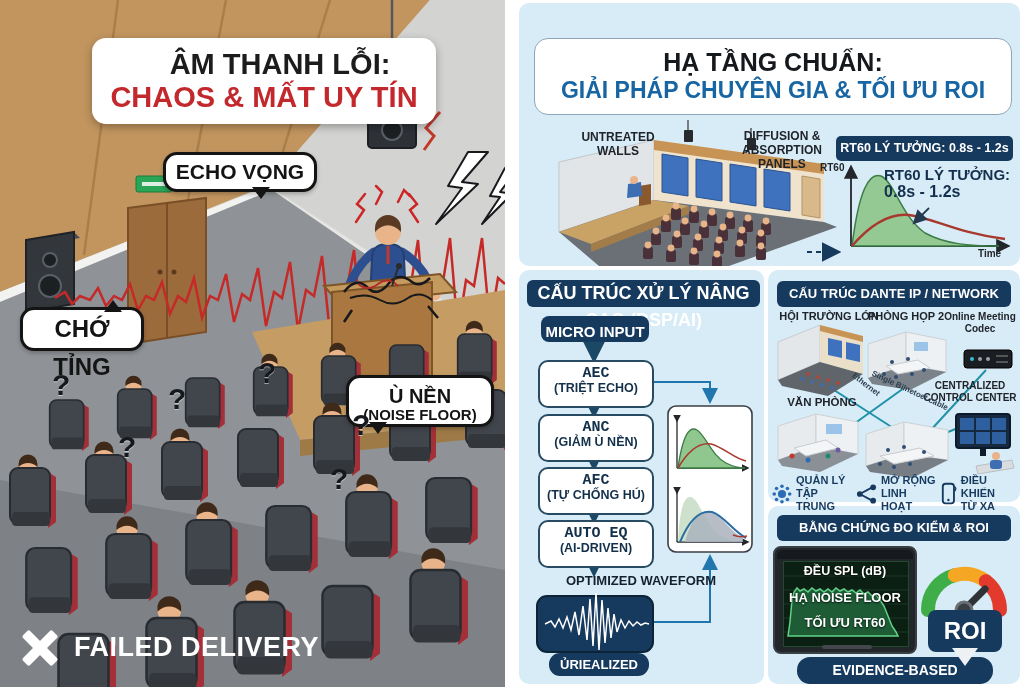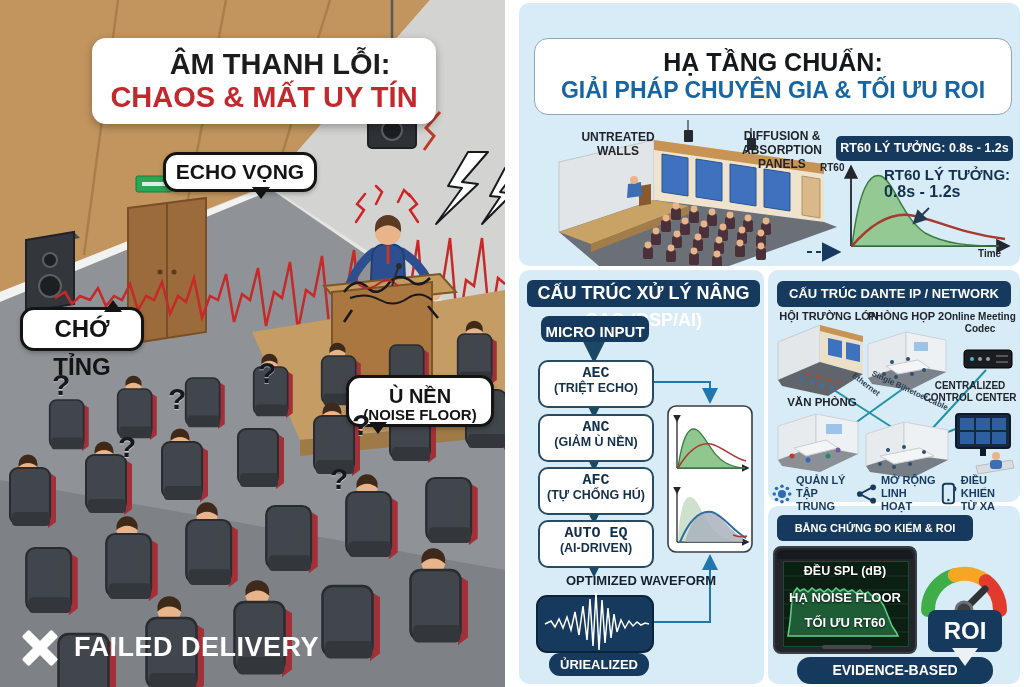--- a/index.html
+++ b/index.html
@@ -493,21 +493,21 @@
       <rect x="3" y="1" width="12" height="21" rx="3" fill="none" stroke="#16395e" stroke-width="2"></rect>
       <circle cx="9" cy="18.5" r="1.3" fill="#16395e"></circle>
       <path d="M15.5,4 q3,2 0,5" fill="none" stroke="#16395e" stroke-width="1.4"></path>
     </svg>
     <div class="tx">
         <div>ĐIỀU KHIỂN</div>
         <div>TỪ XA</div>
       </div>
   </div>
 
-  <div class="navybar" style="left:777px;top:515px;width:196px;height:26px;font-size:11px;line-height:26px;">BẰNG CHỨNG ĐO KIỂM &amp; ROI</div>
+  <div class="navybar" style="left:777px;top:515px;width:234px;height:26px;font-size:13px;line-height:26px;">BẰNG CHỨNG ĐO KIỂM &amp; ROI</div>
 
   <div class="abs" style="left:773px;top:546px;width:144px;height:108px;background:#22262b;border:2px solid #3a3f45;border-radius:8px;box-sizing:border-box;">
     <div style="position:absolute;left:2px;top:2px;width:136px;height:9px;background:#16191d;border-radius:6px 6px 0 0;"></div>
     <div style="position:absolute;left:8px;top:13px;width:124px;height:84px;background:#0b1f12;border:1px solid #1e4a2e;overflow:hidden;">
       <svg width="124" height="84" viewBox="0 0 124 84">
         <g stroke="#1c3a28" stroke-width="1">
           <line x1="0" y1="14" x2="124" y2="14"></line>
             <line x1="0" y1="28" x2="124" y2="28"></line>
           <line x1="0" y1="42" x2="124" y2="42"></line>
             <line x1="0" y1="56" x2="124" y2="56"></line>

